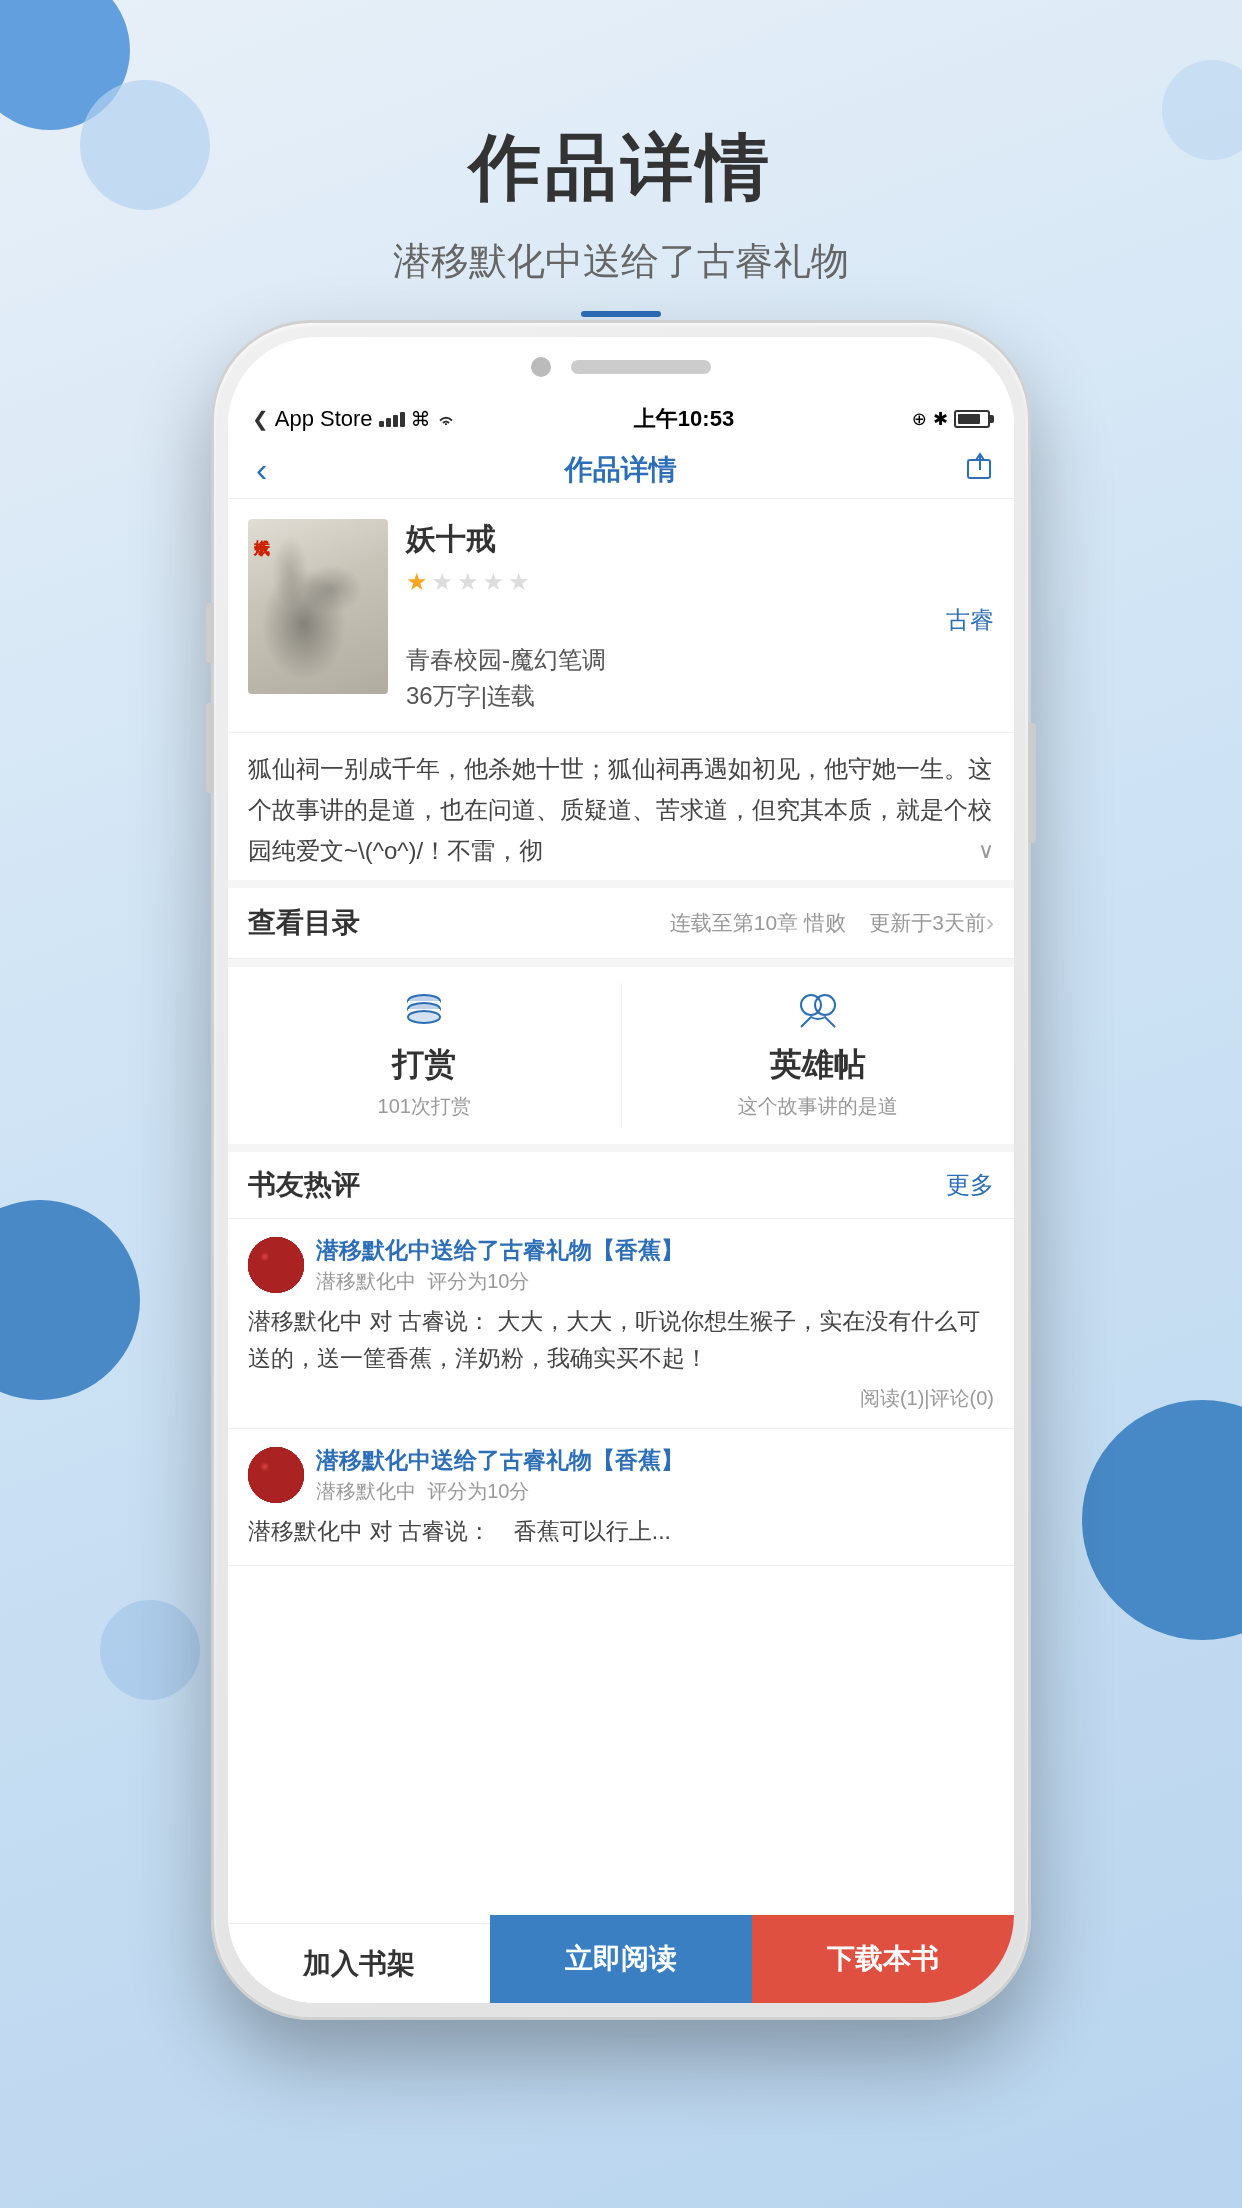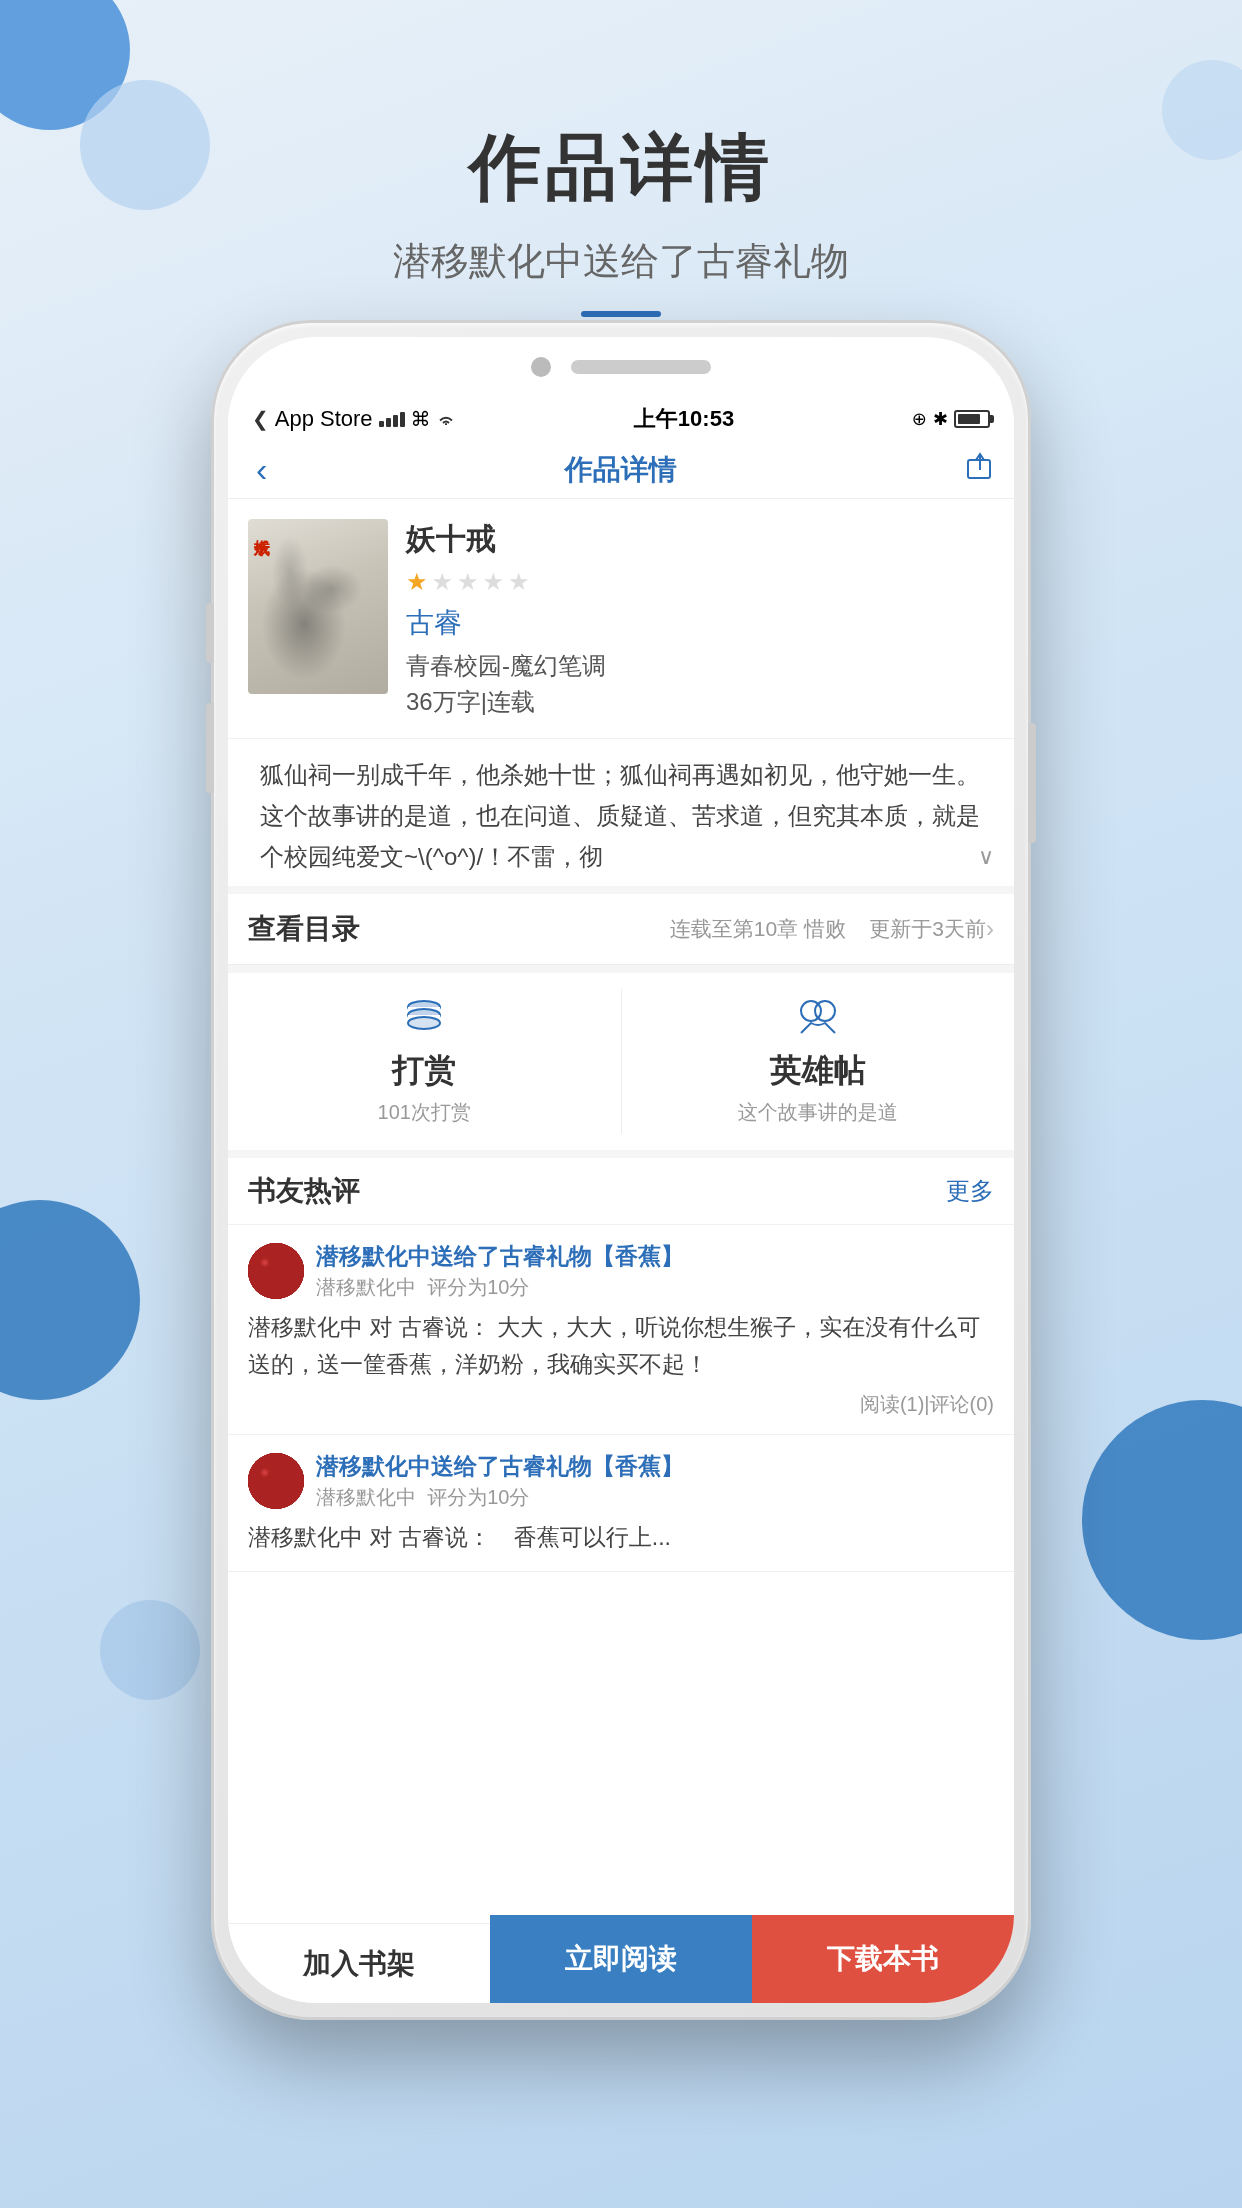--- a/index.html
+++ b/index.html
@@ -283,38 +283,39 @@
     }
     .book-rating {
       display: flex;
       gap: 4px;
       margin-top: 8px;
     }
     .star { font-size: 24px; }
     .star-filled { color: #f5a623; }
     .star-empty { color: #ddd; }
     .book-author {
-      font-size: 28px;
+      font-size: 24px;
       color: #2d6eb8;
       margin-top: 8px;
+      text-align: right;
     }
     .book-genre {
       font-size: 24px;
       color: #555;
       margin-top: 8px;
     }
     .book-count {
       font-size: 24px;
       color: #555;
       margin-top: 4px;
     }
 
     
     .book-desc {
-      padding: 16px 32px;
+      padding: 16px 20px;
       background: white;
       border-top: 1px solid #f0f0f0;
       position: relative;
     }
     .desc-text {
       font-size: 24px;
       color: #444;
       line-height: 1.7;
       max-height: 115px;
       overflow: hidden;

